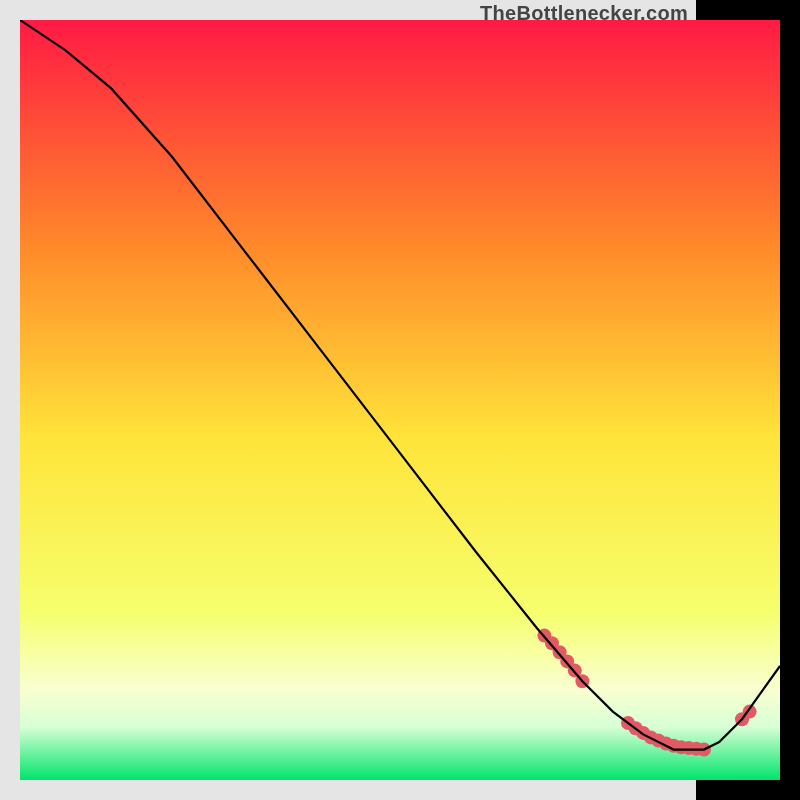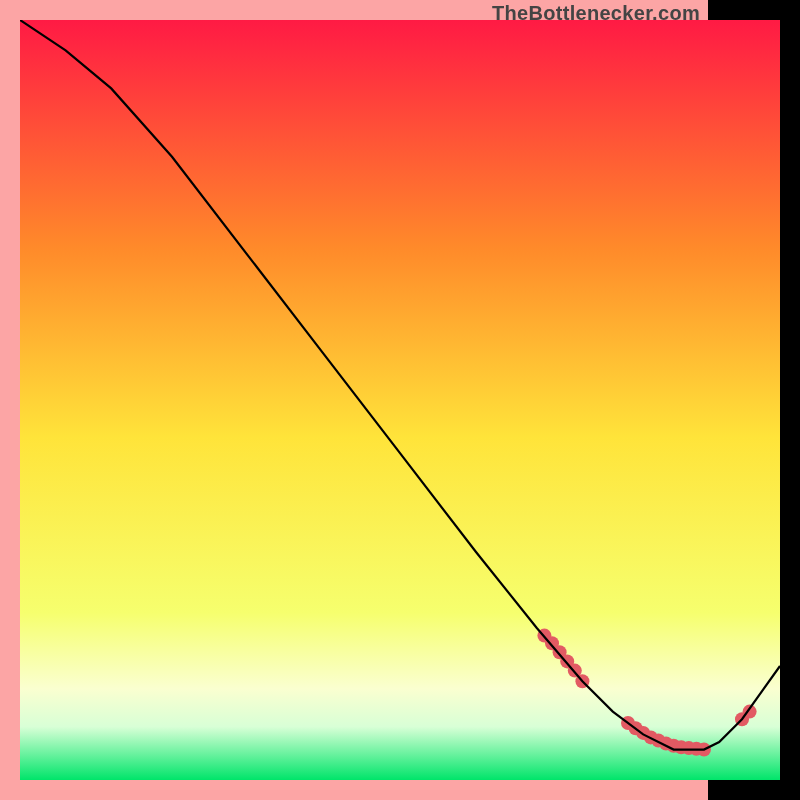--- a/index.html
+++ b/index.html
@@ -8,22 +8,21 @@
     width: 800px;
     height: 800px;
     background: #000;
     overflow: hidden;
     font-family: Arial, Helvetica, sans-serif;
   }
   .frame {
     position: relative;
     width: 696px;
     height: 800px;
-    background: #fca5a5;
-    padding-left: 12px;
+    background: #e5e5e5;
   }
   .plot {
     position: absolute;
     left: 20px;
     top: 20px;
     width: 760px;
     height: 760px;
   }
   .watermark {
     position: absolute;

